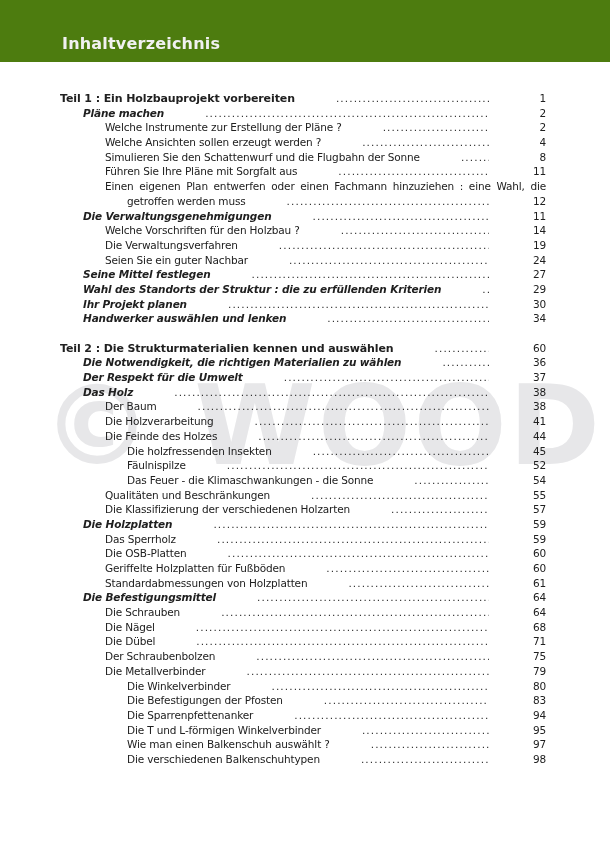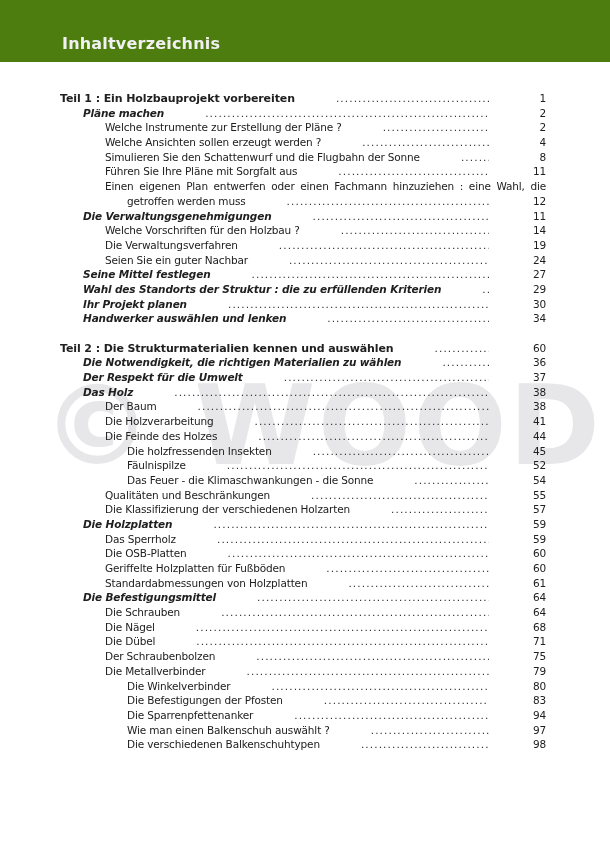--- a/index.html
+++ b/index.html
@@ -291,20 +291,25 @@
         <span class="lab">Die Befestigungen der Pfosten</span>
         <span class="dots"></span>
         <span class="pg">83</span>
       </div>
       <div class="toc-row lvl3 plain">
         <span class="lab">Die Sparrenpfettenanker</span>
         <span class="dots"></span>
         <span class="pg">94</span>
       </div>
       <div class="toc-row lvl3 plain">
+        <span class="lab">Die T und L-förmigen Winkelverbinder</span>
+        <span class="dots"></span>
+        <span class="pg">95</span>
+      </div>
+      <div class="toc-row lvl3 plain">
         <span class="lab">Wie man einen Balkenschuh auswählt ?</span>
         <span class="dots"></span>
         <span class="pg">97</span>
       </div>
       <div class="toc-row lvl3 plain">
         <span class="lab">Die verschiedenen Balkenschuhtypen</span>
         <span class="dots"></span>
         <span class="pg">98</span>
       </div>
     </div>

